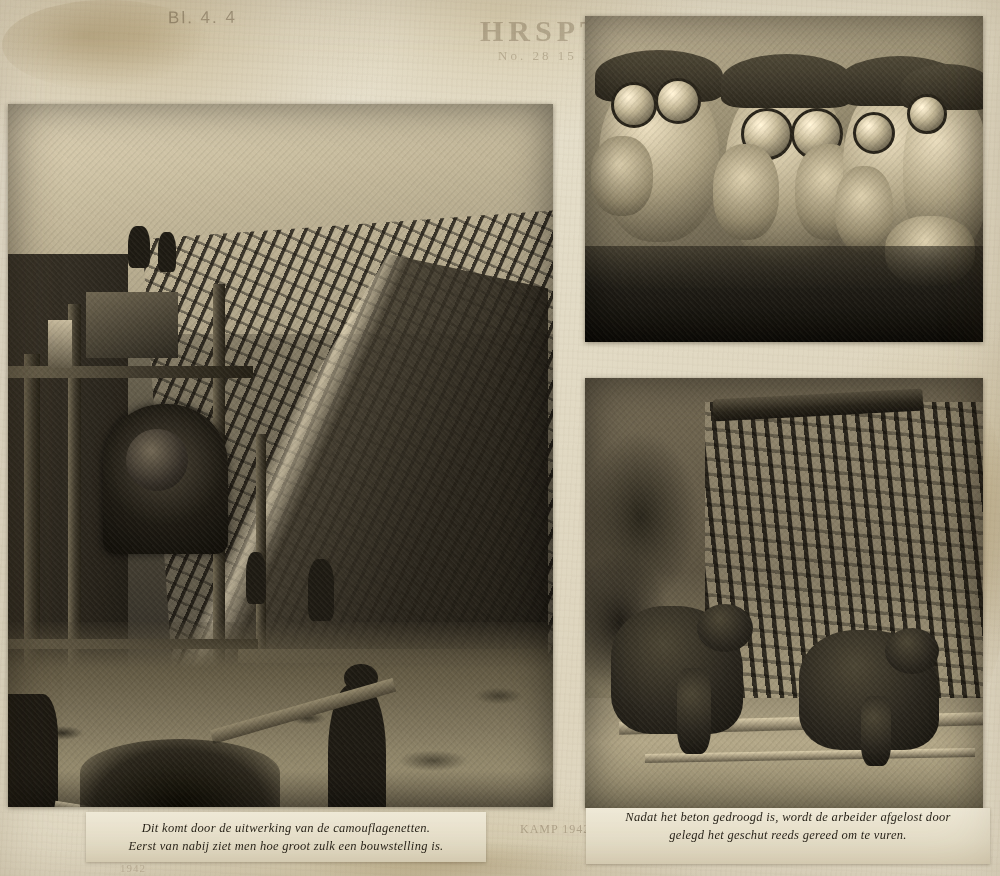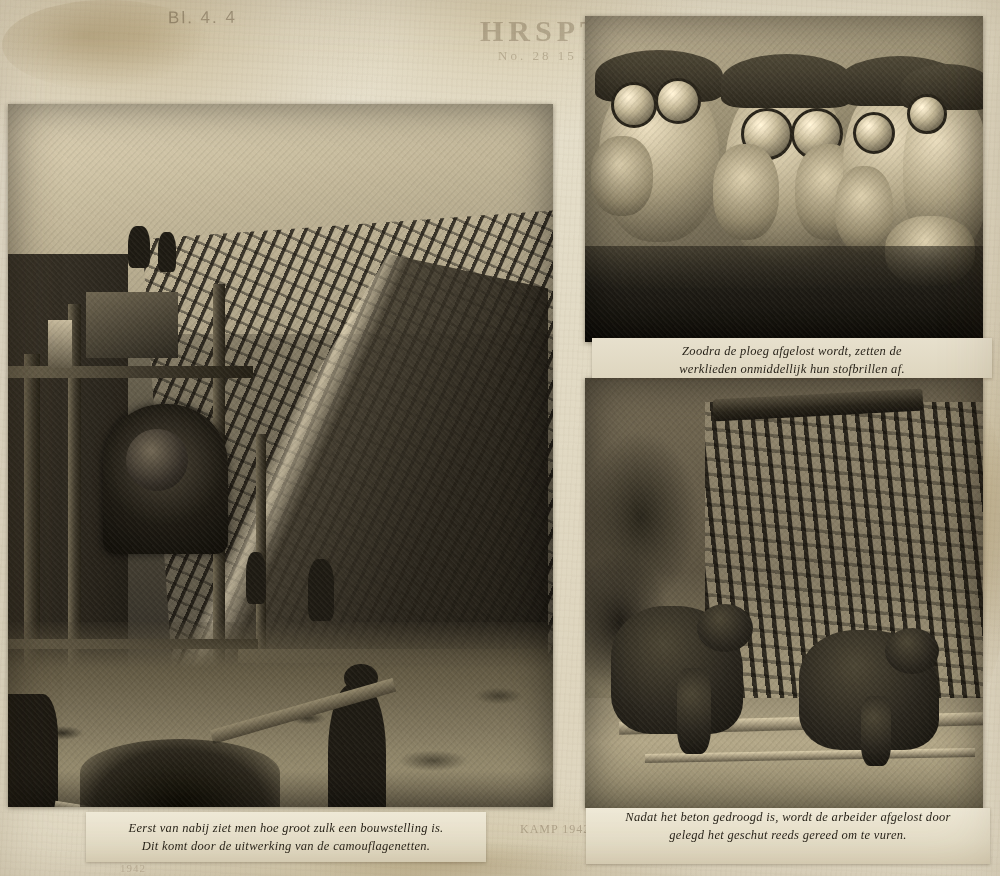--- a/index.html
+++ b/index.html
@@ -353,28 +353,24 @@
 
     <div class="cc-worker" style="left:214px; top:252px; width:140px; height:120px; border-radius:40% 50% 25% 30%;"></div>
     <div class="cc-worker" style="left:300px; top:250px; width:54px; height:46px; border-radius:50%;"></div>
     <div class="cc-worker" style="left:276px; top:318px; width:30px; height:70px; border-radius:30%;"></div>
 
     <div class="grain"></div>
     <div class="vign"></div>
   </div>
 
   <div class="caption" id="caption-construction">
+    <span class="line">Dit komt door de uitwerking van de camouflagenetten.</span>
     <span class="line">Eerst van nabij ziet men hoe groot zulk een bouwstelling is.</span>
-    <span class="line">Dit komt door de uitwerking van de camouflagenetten.</span>
-  </div>
-
-  <div class="caption" id="caption-goggles">
-    <span class="line">Zoodra de ploeg afgelost wordt, zetten de</span>
-    <span class="line">werklieden onmiddellijk hun stofbrillen af.</span>
-  </div>
+  </div>
+
 
   <div class="caption" id="caption-concrete">
     <span class="line">Nadat het beton gedroogd is, wordt de arbeider afgelost door</span>
     <span class="line">gelegd het geschut reeds gereed om te vuren.</span>
   </div>
 
   <div class="edge-shadow"></div>
 </div>
 
 </body></html>

